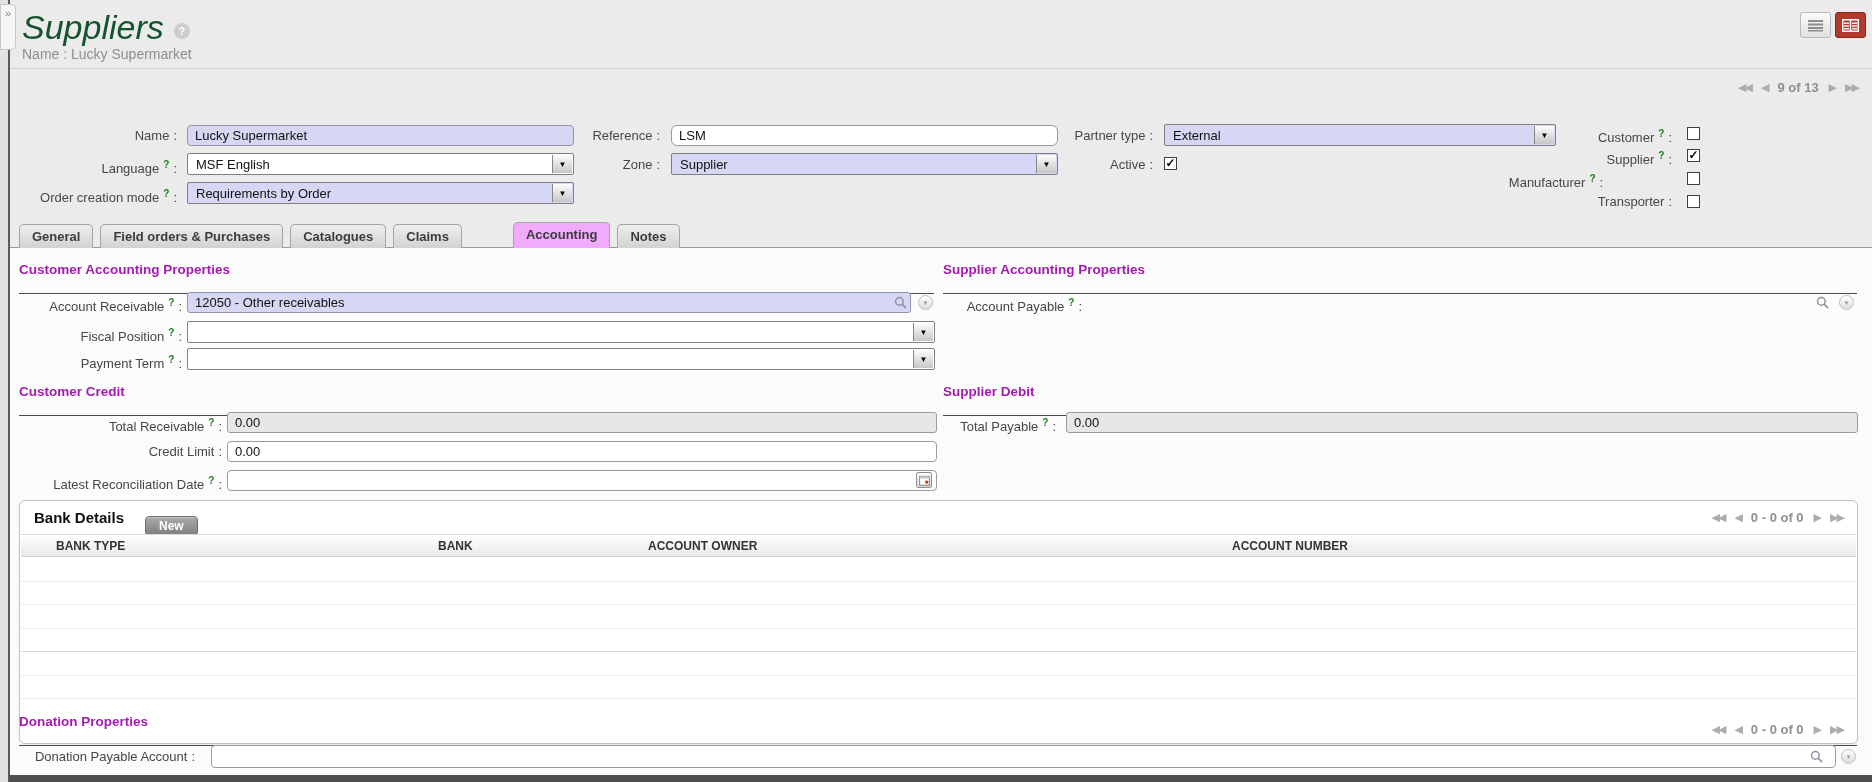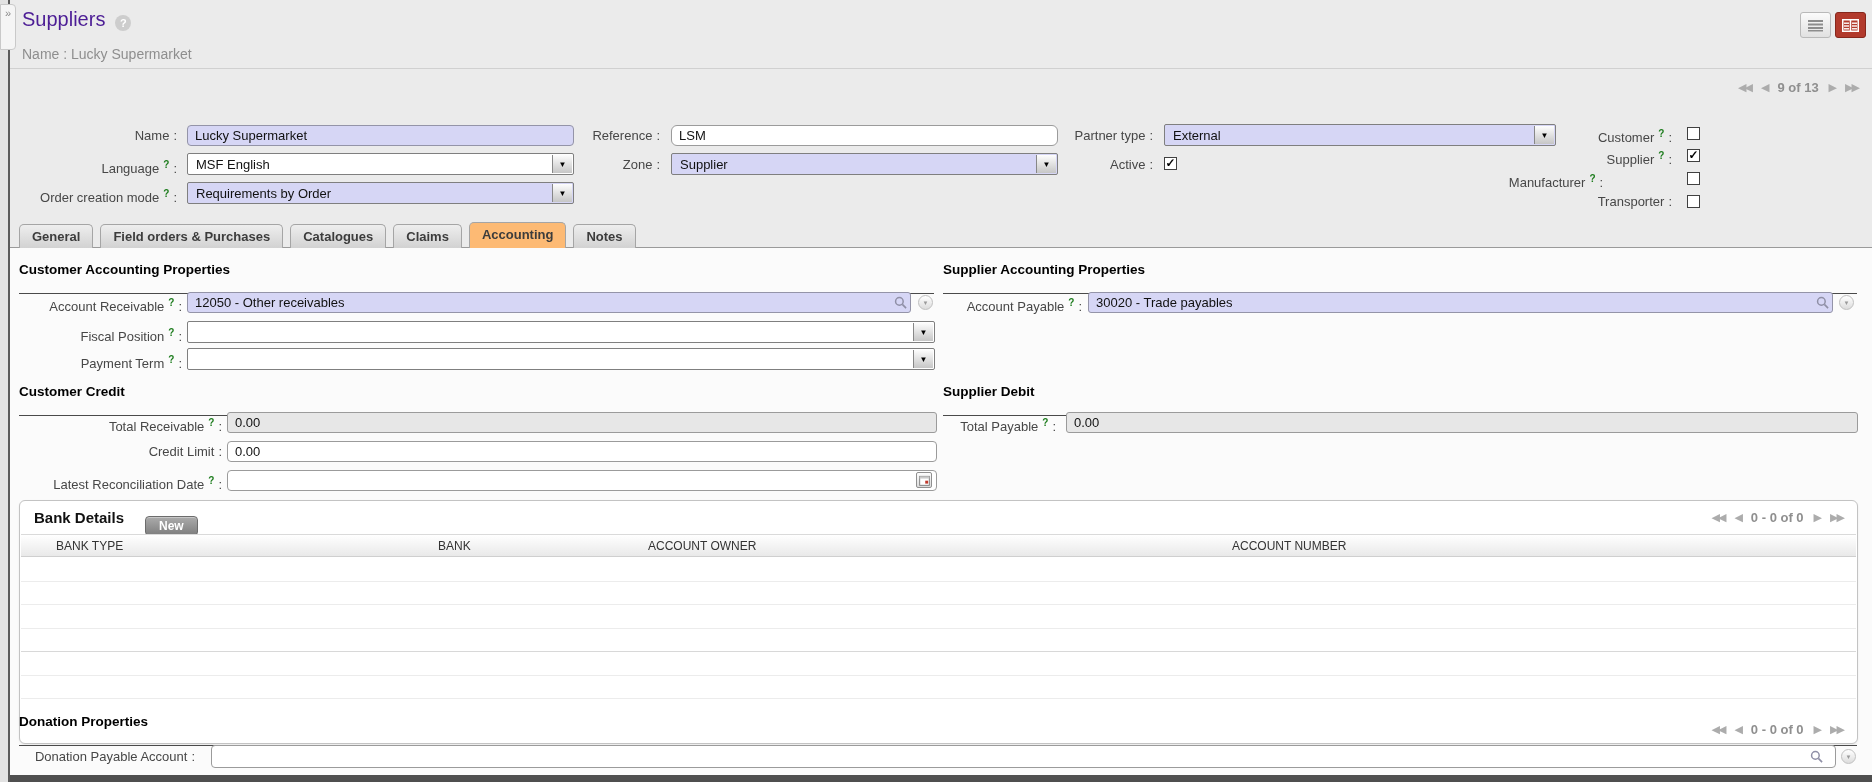--- a/index.html
+++ b/index.html
@@ -6,21 +6,21 @@
   html,body { width:1872px; height:782px; }
   body { font-family:"Liberation Sans", sans-serif; background:#ebebeb; }
   .screen { position:relative; width:1872px; height:782px; background:#ebebeb; overflow:hidden; }
 
   
   .rail { position:absolute; left:0; top:0; width:10px; height:782px; background:#e2e2e2; border-right:2px solid #5a5a5a; z-index:5; }
   .rail-toggle { position:absolute; left:0; top:4px; width:16px; height:46px; background:#f5f5f5; border:1px solid #c9c9c9; border-radius:0 4px 4px 0; color:#8a8a8a; font-size:11px; text-align:center; line-height:16px; z-index:6; cursor:pointer; }
 
   
   .title-row { position:absolute; left:22px; top:8px; display:flex; align-items:center; gap:10px; }
-  .page-title { font-size:20px; color:#4c1d95; }
+  .page-title { font-size:34px; color:#14532d;font-style:italic; }
   .help-badge { width:16px; height:16px; border-radius:50%; background:#cdcdcd; color:#fff; font-size:11px; font-weight:bold; text-align:center; line-height:16px; margin-top:6px; }
   .subtitle { position:absolute; left:22px; top:46px; font-size:14px; color:#8e8e8e; }
   .hdr-divider { position:absolute; left:10px; right:0; top:68px; border-top:1px solid #d0d0d0; }
 
   .view-toggles { position:absolute; right:6px; top:12px; display:flex; gap:4px; }
   .vbtn { width:31px; height:26px; border:1px solid #b9b9b9; border-radius:3px; background:linear-gradient(#fbfbfb,#e1e1e1); display:flex; align-items:center; justify-content:center; cursor:pointer; }
   .vbtn.red { background:#b23a2c; border-color:#86271c; }
 
   .toolbar { position:absolute; left:19px; top:76px; display:flex; gap:7px; }
   .btn { display:inline-block; padding:4px 14px; font-size:13px; font-weight:bold; color:#fff;
@@ -49,43 +49,43 @@
          background:linear-gradient(#fdfdfd,#c6c6c6); border-left:1px solid #878787;
          display:flex; align-items:center; justify-content:center; font-size:8px; color:#000; }
   .cb { position:absolute; width:13px; height:13px; background:#fff; border:1px solid #404040;
         font-size:12px; line-height:11px; text-align:center; font-weight:bold; color:#000; cursor:pointer; }
 
   
   .tabs-row { position:absolute; left:19px; top:222px; height:25px; display:flex; align-items:flex-end; gap:7px; z-index:3; }
   .tab { padding:4px 12px 4px 12px; font-size:13px; font-weight:bold; color:#3c3c3c;
          background:linear-gradient(#eeeeee,#d2d2d2); border:1px solid #a5a5a5; border-bottom:none;
          border-radius:5px 5px 0 0; cursor:pointer; position:relative; top:1px; }
-  .tab.active { background:#fdba74; padding-bottom:6px; z-index:4; }
+  .tab.active { background:#f0abfc; padding-bottom:6px; z-index:4;margin-left:44px; }
 
   
   .tab-panel { position:absolute; left:10px; top:247px; width:1862px; height:528px; background:#fbfbfb; border-top:1px solid #9a9a9a; }
-  .section-h { position:absolute; font-size:13.5px; font-weight:bold; color:#000000;
+  .section-h { position:absolute; font-size:13.5px; font-weight:bold; color:#a21caf;
                border-bottom:1px solid #4a4a4a; padding-bottom:16px; }
   .mini-dd { position:absolute; width:15px; height:15px; border-radius:50%;
              background:linear-gradient(#ffffff,#dcdcdc); border:1px solid #c0c0c0;
              color:#9a9a9a; font-size:6px; display:flex; align-items:center; justify-content:center; cursor:pointer; }
   .search-ic { position:absolute; cursor:pointer; }
   .cal-btn { position:absolute; width:16px; height:16px; border:1px solid #8f8f8f; border-radius:2px;
              background:linear-gradient(#fdfdfd,#dcdcdc); display:flex; align-items:center; justify-content:center; cursor:pointer; }
 
   
   .bank-box { position:absolute; left:9px; top:252px; width:1839px; height:244px; background:#fff;
               border:1px solid #c3c3c3; border-radius:6px; box-shadow:0 1px 2px rgba(0,0,0,.08); }
   .bank-hdr { position:absolute; left:0; top:0; right:0; height:32px; }
   .bank-title { position:absolute; left:14px; top:8px; font-size:15px; font-weight:bold; color:#111; }
   .bank-new { position:absolute; left:125px; top:15px; }
   .bank-pager-top { position:absolute; right:14px; top:9px; }
   .bank-thead { position:absolute; left:1px; right:1px; top:33px; height:23px;
                 background:linear-gradient(#ffffff,#e9e9e9); border-top:1px solid #dadada; border-bottom:1px solid #cfcfcf; }
-  .th { position:absolute; top:4px; font-size:12px; font-weight:normal; color:#333; }
+  .th { position:absolute; top:4px; font-size:12px; font-weight:bold; color:#333; }
   .bank-rows { position:absolute; left:1px; right:1px; top:57px; }
   .empty-row { height:23.5px; border-bottom:1px solid #ececec; background:#fff; }
   .empty-row.dk { border-bottom-color:#d8d8d8; }
   .bank-pager-bottom { position:absolute; right:14px; bottom:6px; }
 
   .bottom-bar { position:absolute; left:10px; right:0; bottom:0; height:7px; background:#4f4f4f; }
 </style>
 </head>
 <body>
 
@@ -226,21 +226,20 @@
     <div class="inp lav" style="left:177px; top:44px; width:724px; border-radius:3px;">12050 - Other receivables</div>
     <svg class="search-ic" style="left:884px; top:48px;" width="13" height="13" viewBox="0 0 14 14">
       <circle cx="5.8" cy="5.8" r="4.1" fill="none" stroke="#8f8fa6" stroke-width="1.6"></circle>
       <line x1="9" y1="9" x2="13" y2="13" stroke="#8f8fa6" stroke-width="1.8"></line>
     </svg>
     <div class="mini-dd" style="left:908px; top:47px;">▼</div>
 
     <div class="lbl" style="left:933px; top:44px; width:139px;">
       <span>Account Payable</span><sup class="help">?</sup><span class="colon">:</span>
     </div>
-    <div class="inp lav" style="left:1078px; top:44px; width:745px; border-radius:3px;">30020 - Trade payables</div>
     <svg class="search-ic" style="left:1806px; top:48px;" width="13" height="13" viewBox="0 0 14 14">
       <circle cx="5.8" cy="5.8" r="4.1" fill="none" stroke="#8f8fa6" stroke-width="1.6"></circle>
       <line x1="9" y1="9" x2="13" y2="13" stroke="#8f8fa6" stroke-width="1.8"></line>
     </svg>
     <div class="mini-dd" style="left:1829px; top:47px;">▼</div>
 
     <div class="lbl" style="left:0; top:74px; width:172px;">
       <span>Fiscal Position</span><sup class="help">?</sup><span class="colon">:</span>
     </div>
     <div class="sel" style="left:177px; top:73px; width:748px;">

